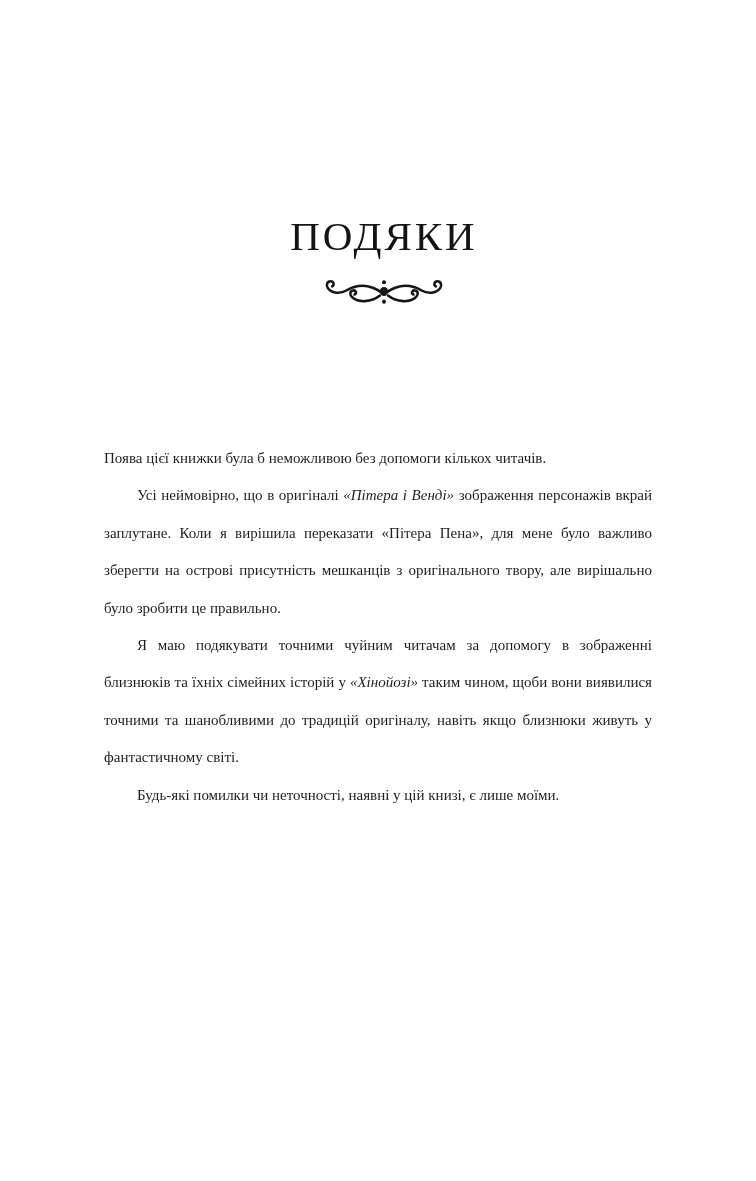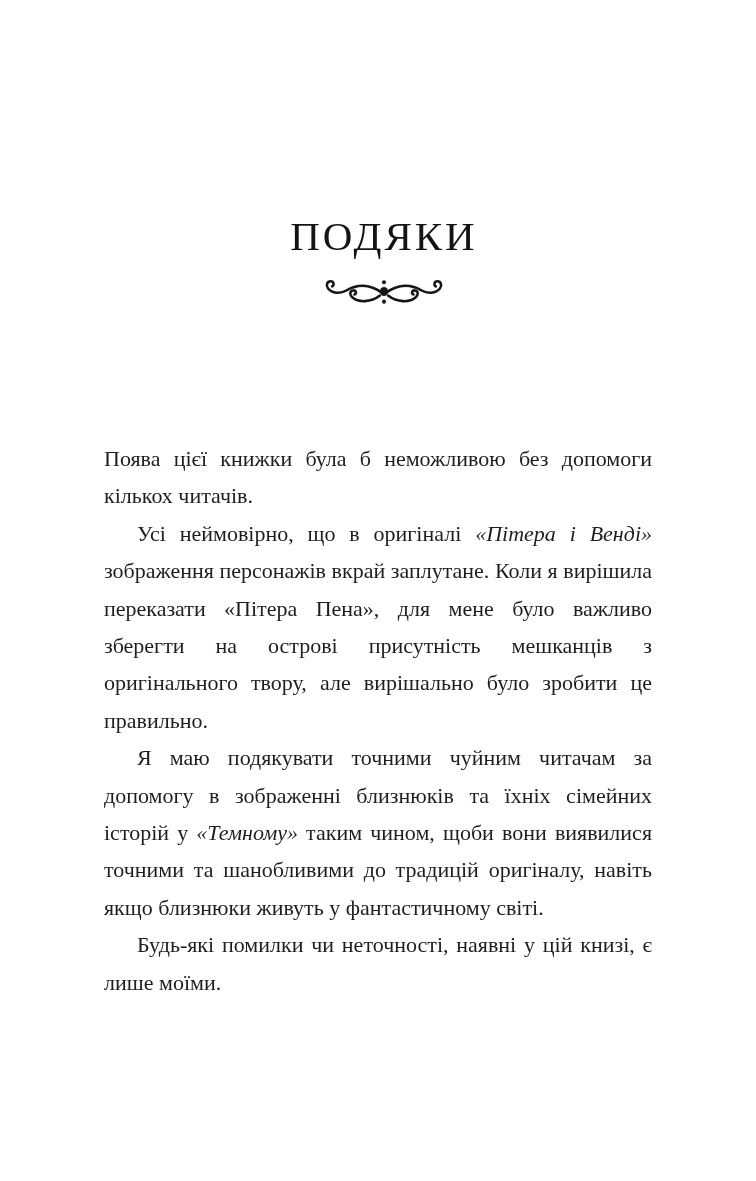--- a/index.html
+++ b/index.html
@@ -35,21 +35,21 @@
     left: 0;
     right: 0;
     text-align: center;
     line-height: 0;
   }
   .body-text {
     position: absolute;
     top: 440px;
     left: 104px;
     width: 548px;
-    font-size: 22px;
+    font-size: 15px;
     line-height: 37.4px;
     text-align: justify;
     color: #1e1e1e;
   }
   .para {
     margin: 0;
     padding: 0;
   }
   .para.indent {
     text-indent: 33px;
@@ -88,19 +88,19 @@
         <ellipse cx="120" cy="30" rx="8" ry="9"></ellipse>
         <circle cx="120" cy="12" r="4"></circle>
         <circle cx="120" cy="50" r="4"></circle>
       </g>
     </svg>
   </div>
 
   <div class="body-text" id="paragraphs">
       <p class="para"><span>Поява цієї книжки була б неможливою без допомоги кількох читачів.</span></p>
       <p class="para indent"><span>Усі неймовірно, що в оригіналі </span><em>«Пітера і Венді»</em><span> зображення персонажів вкрай заплутане. Коли я вирішила переказати «Пітера Пена», для мене було важливо зберегти на острові присутність мешканців з оригінального твору, але вирішально було зробити це правильно.</span></p>
-      <p class="para indent"><span>Я маю подякувати точними чуйним читачам за допомогу в зображенні близнюків та їхніх сімейних історій у </span><em>«Темному»</em><span> таким чином, щоби вони виявилися точними та шанобливими до традицій оригіналу, навіть якщо близнюки живуть у фантастичному світі.</span></p>
+      <p class="para indent"><span>Я маю подякувати точними чуйним читачам за допомогу в зображенні близнюків та їхніх сімейних історій у </span><em>«Хінойозі»</em><span> таким чином, щоби вони виявилися точними та шанобливими до традицій оригіналу, навіть якщо близнюки живуть у фантастичному світі.</span></p>
       <p class="para indent"><span>Будь-які помилки чи неточності, наявні у цій книзі, є лише моїми.</span></p>
     </div>
 
   <div class="page-number">5</div>
 
 </div>
 
 </body></html>

